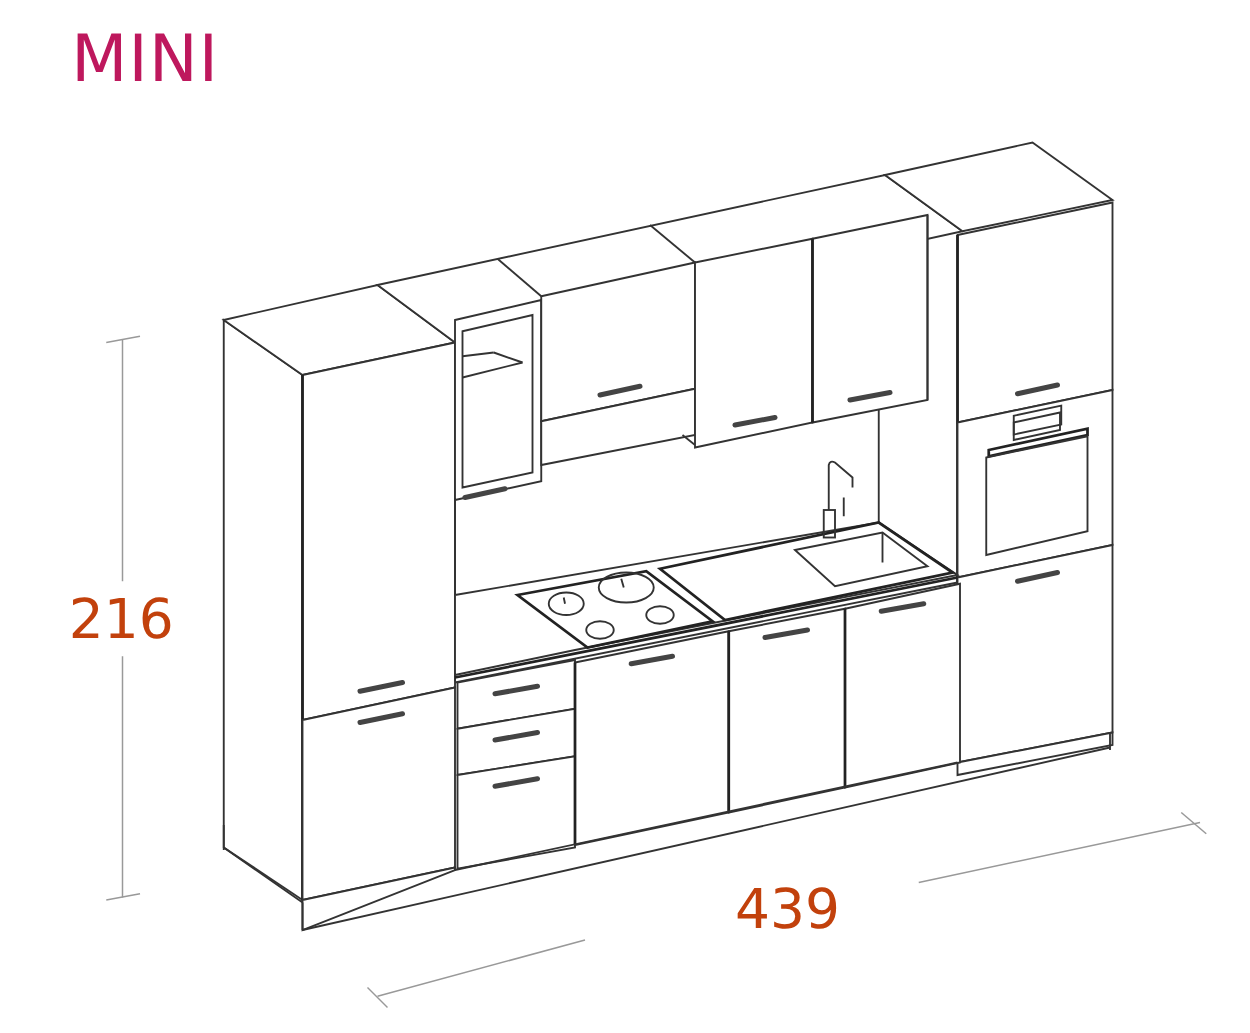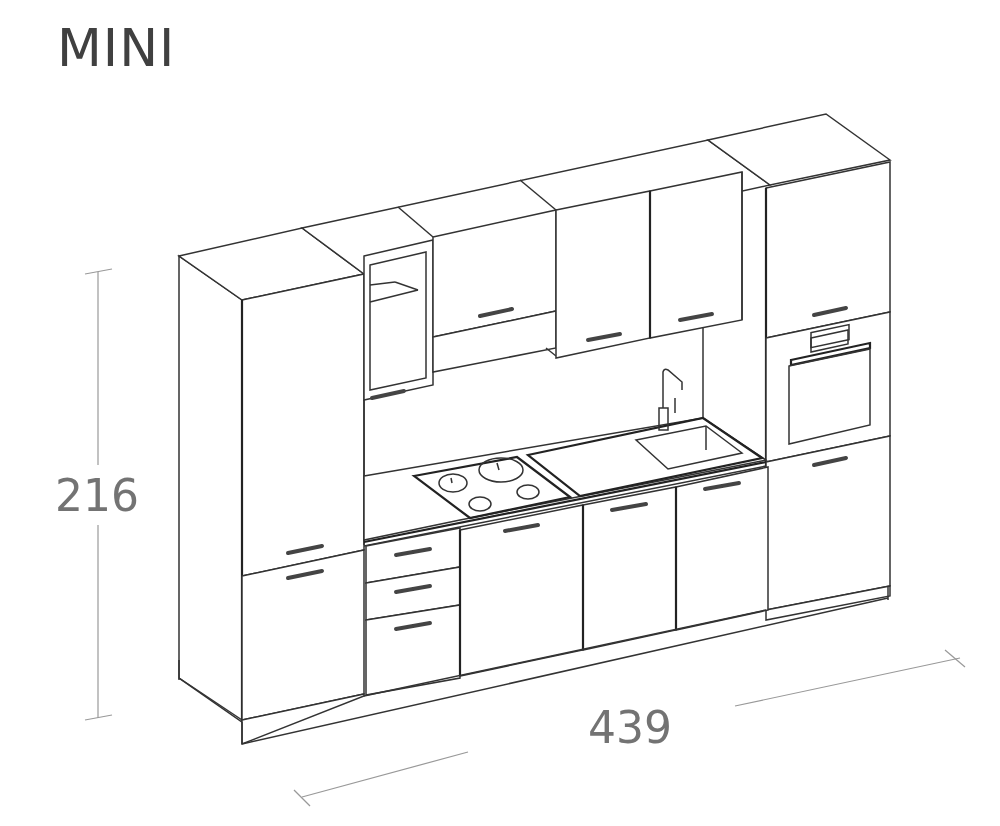--- a/index.html
+++ b/index.html
@@ -1,26 +1,26 @@
 <!DOCTYPE html>
 <html><head>
 <meta charset="utf-8">
 <style>
   html, body { margin: 0; padding: 0; background: #ffffff; }
   body { width: 1000px; height: 826px; position: relative; overflow: hidden; font-family: "Liberation Sans", sans-serif; }
   .title {
     position: absolute; left: 57px; top: 22px;
     font-family: "DejaVu Sans", sans-serif;
-    font-size: 52px; font-weight: 400; color: #404040; letter-spacing: 1px;
+    font-size: 52px; font-weight: 400; color: #be185d; letter-spacing: 1px;
     line-height: 1;
   }
   .dim-label {
     position: absolute;
     font-family: "DejaVu Sans", sans-serif;
-    font-size: 44px; font-weight: 500; color: #737373; line-height: 1;
+    font-size: 44px; font-weight: 500; color: #c2410c; line-height: 1;
   }
   .dim-height { left: 55px; top: 474px; }
   .dim-width { left: 588px; top: 706px; }
   svg.drawing { position: absolute; left: 0; top: 0; }
   .ln { stroke: #333; stroke-width: 1.5; fill: none; }
   .th { stroke: #222; stroke-width: 2.2; fill: none; }
   .dim { stroke: #999; stroke-width: 1.2; fill: none; }
   .handle { stroke: #444; stroke-width: 4; stroke-linecap: round; fill: none; }
   .face { fill: #ffffff; stroke: #333; stroke-width: 1.5; }
 </style>

